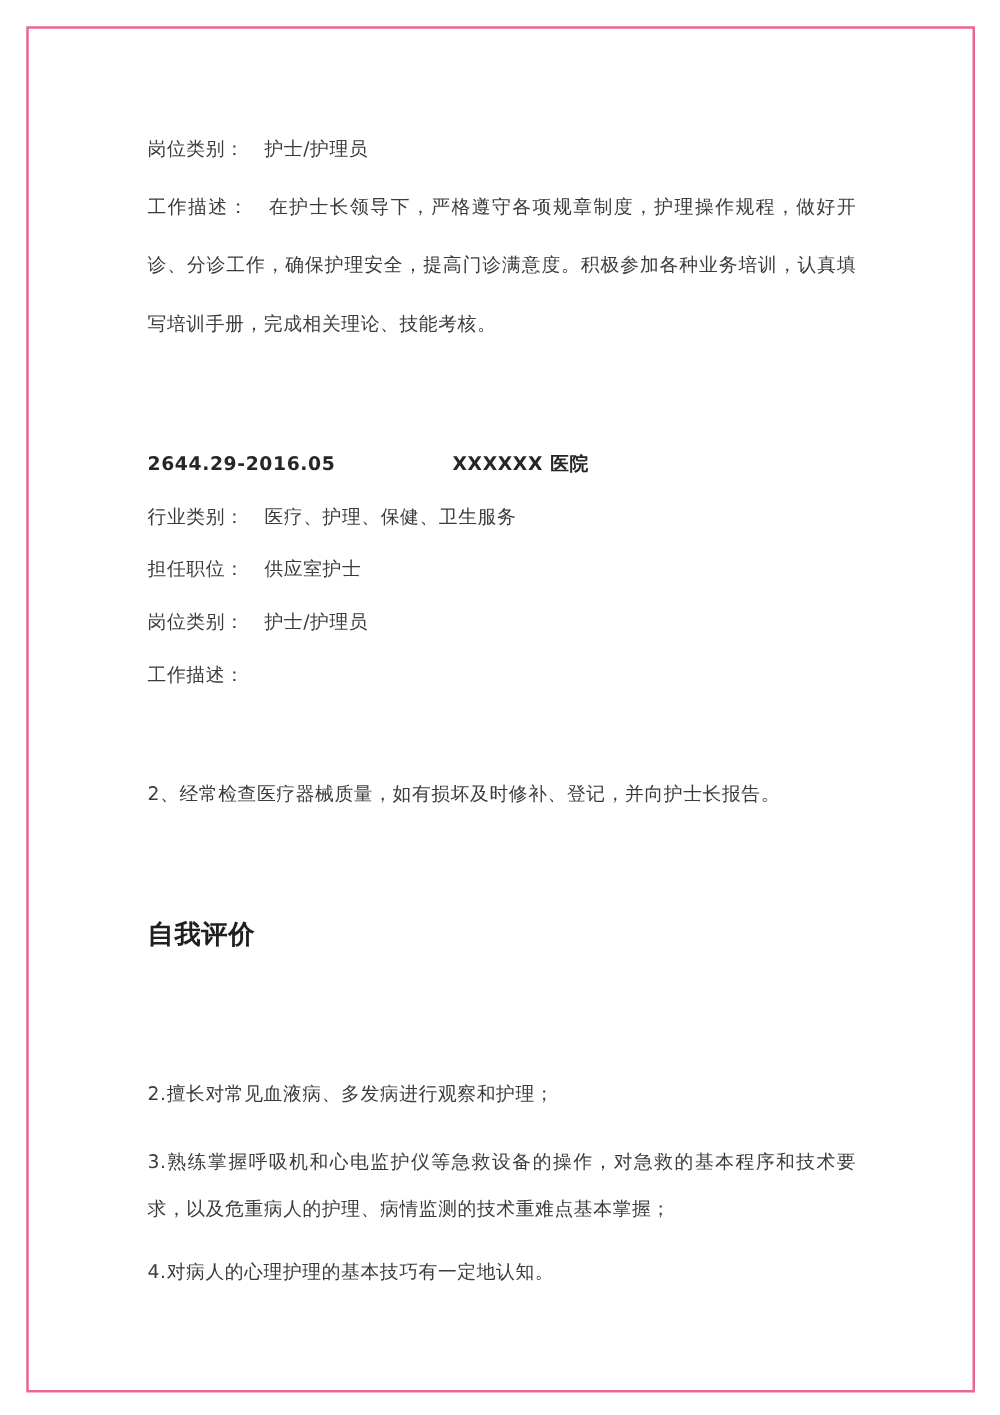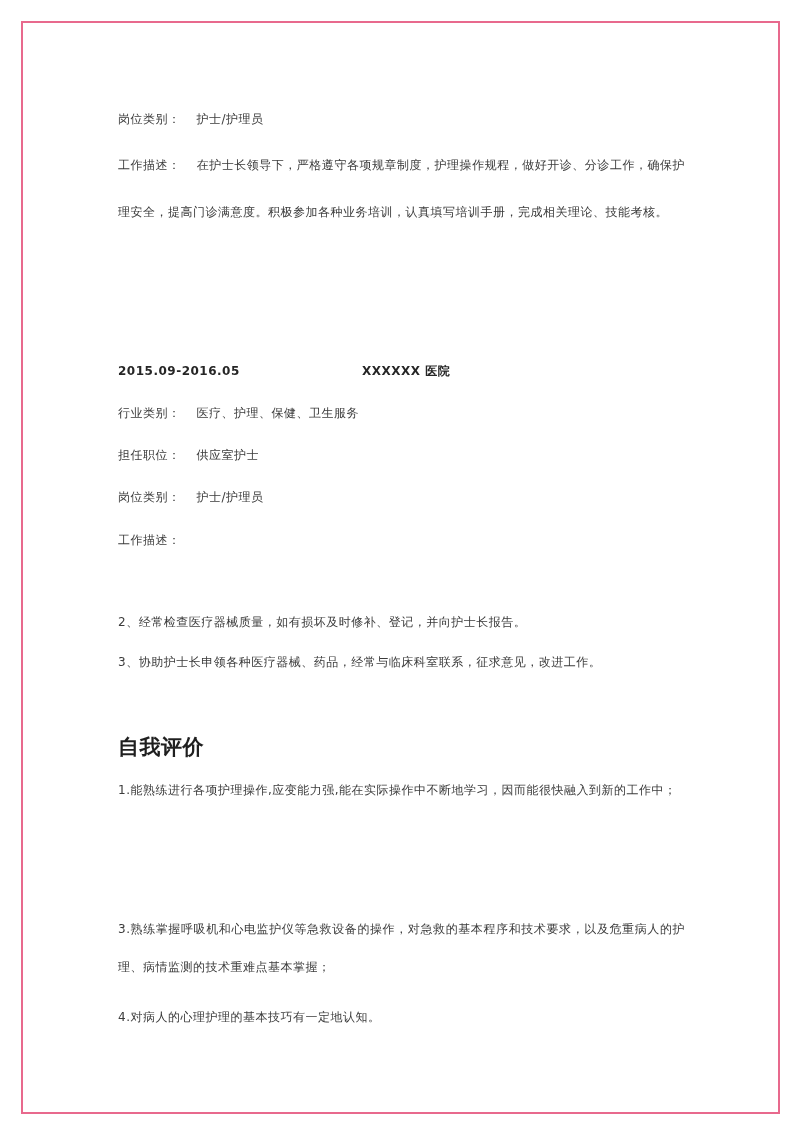--- a/index.html
+++ b/index.html
@@ -29,21 +29,21 @@
     position: absolute;
     left: 118px;
     top: 0;
     width: 567px;
     height: 100%;
   }
   .blk {
     position: absolute;
     left: 0;
     width: 567px;
-    font-size: 12px;
+    font-size: 15px;
     letter-spacing: 0.5px;
     line-height: 38px;
     white-space: normal;
   }
   .lh47 { line-height: 47px; }
   .justify { text-align: justify; }
   .field-label { display: inline; }
   .field-value { display: inline; margin-left: 16px; }
   .bold-row { font-weight: bold; color: #262626; }
   .company { position: absolute; left: 244px; top: 0; white-space: nowrap; }
@@ -68,41 +68,40 @@
 
     <div class="blk lh47" style="top:96px;">
       <span class="field-label">岗位类别：</span><span class="field-value">护士/护理员</span>
     </div>
 
     <div class="blk lh47 justify" style="top:142px;">
       <span class="field-label">工作描述：</span><span class="field-value">在护士长领导下，严格遵守各项规章制度，护理操作规程，做好开诊、分诊工作，确保护理安全，提高门诊满意度。积极参加各种业务培训，认真填写培训手册，完成相关理论、技能考核。</span>
     </div>
 
     <div class="blk bold-row" style="top:352px;">
-      <span class="period">2015.09-2016.05</span>
+      <span class="period">2644.29-2016.05</span>
       <span class="company">XXXXXX 医院</span>
     </div>
 
     <div class="blk" style="top:436px;">
       <span class="field-label">担任职位：</span><span class="field-value">供应室护士</span>
     </div>
 
     <div class="blk" style="top:394px;">
       <span class="field-label">行业类别：</span><span class="field-value">医疗、护理、保健、卫生服务</span>
     </div>
 
     <div class="blk" style="top:478px;">
       <span class="field-label">岗位类别：</span><span class="field-value">护士/护理员</span>
     </div>
 
     <div class="blk" style="top:521px;">工作描述：</div>
 
-    <div class="blk justify" style="top:603px;">2、经常检查医疗器械质量，如有损坏及时修补、登记，并向护士长报告。</div>
-    <div class="blk justify" style="top:643px;">3、协助护士长申领各种医疗器械、药品，经常与临床科室联系，征求意见，改进工作。</div>
+    <div class="blk justify" style="top:616px;">2、经常检查医疗器械质量，如有损坏及时修补、登记，并向护士长报告。</div>
 
     <div class="section-heading" style="top:732px;">自我评价</div>
 
-    <div class="blk justify" style="top:771px;">1.能熟练进行各项护理操作,应变能力强,能在实际操作中不断地学习，因而能很快融入到新的工作中；</div>
+    <div class="blk" style="top:856px;">2.擅长对常见血液病、多发病进行观察和护理；</div>
     <div class="blk justify" style="top:910px;">3.熟练掌握呼吸机和心电监护仪等急救设备的操作，对急救的基本程序和技术要求，以及危重病人的护理、病情监测的技术重难点基本掌握；</div>
     <div class="blk" style="top:998px;">4.对病人的心理护理的基本技巧有一定地认知。</div>
 
   </div>
 </div>
 
 </body></html>

